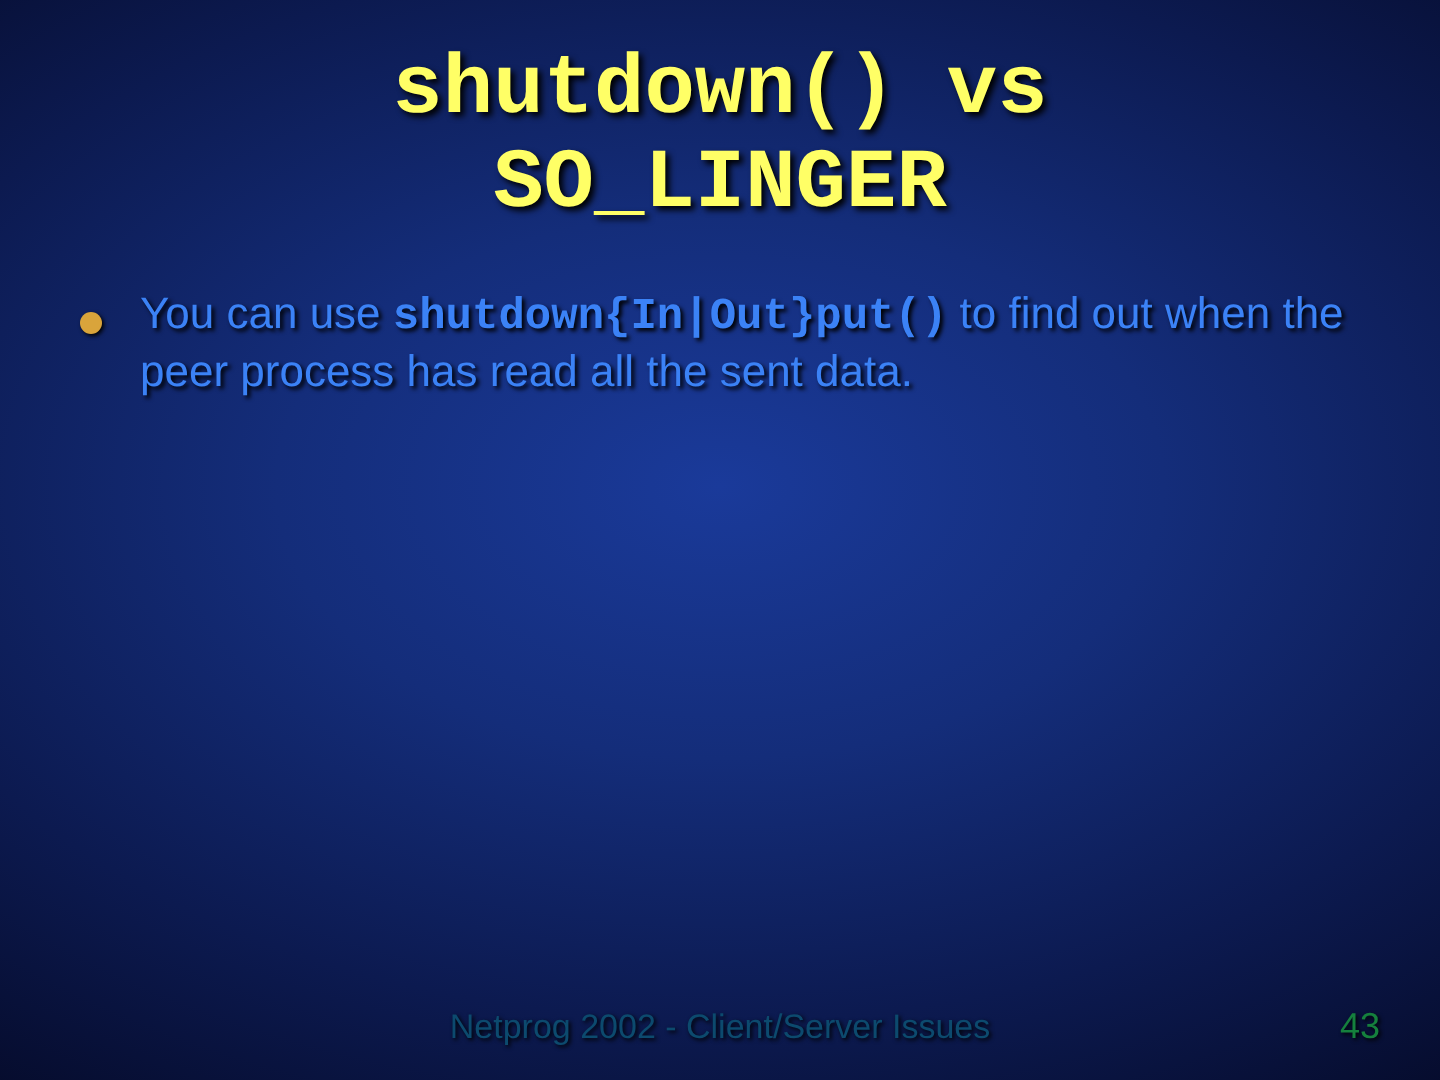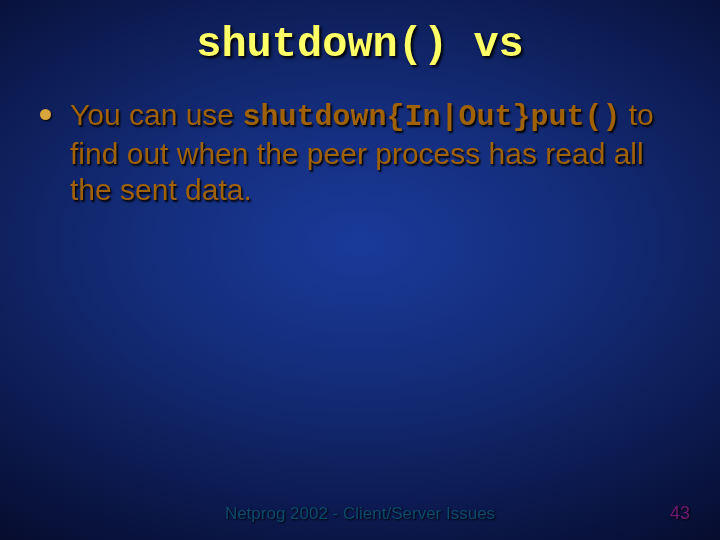--- a/index.html
+++ b/index.html
@@ -28,23 +28,23 @@
     font-size: 42px;
     line-height: 1.12;
     color: #ffff66;
     text-shadow: 2px 2px 3px #000;
   }
   .body {
     padding: 28px 44px 0 70px;
   }
   .bullet-item {
     position: relative;
-    font-size: 30px;
+    font-size: 22px;
     line-height: 1.22;
-    color: #a16207;
+    color: #3b82f6;
     text-shadow: 1.5px 1.5px 2px #000;
   }
   .bullet-dot {
     position: absolute;
     left: -30px;
     top: 12px;
     width: 11px;
     height: 11px;
     border-radius: 50%;
     background: #d9a43b;
@@ -67,29 +67,30 @@
     text-align: center;
     font-size: 17px;
     color: #0c4a6e;
     text-shadow: 1px 1px 2px #000;
   }
   .footer-right {
     position: absolute;
     bottom: 0;
     right: 30px;
     font-size: 18px;
-    color: #701a75;
+    color: #15803d;
     text-shadow: 1px 1px 2px #000;
   }
 </style>
 </head>
 <body>
 
 <div class="title">
   <div>shutdown() vs</div>
+  <div>SO_LINGER</div>
 </div>
 
 <div class="body">
   <div class="bullet-item">
     <span class="bullet-dot"></span>
     <span>You can use </span><span class="mono">shutdown{In|Out}put()</span><span> to find out when the peer process has read all the sent data.</span>
   </div>
 </div>
 
 <div class="footer">

